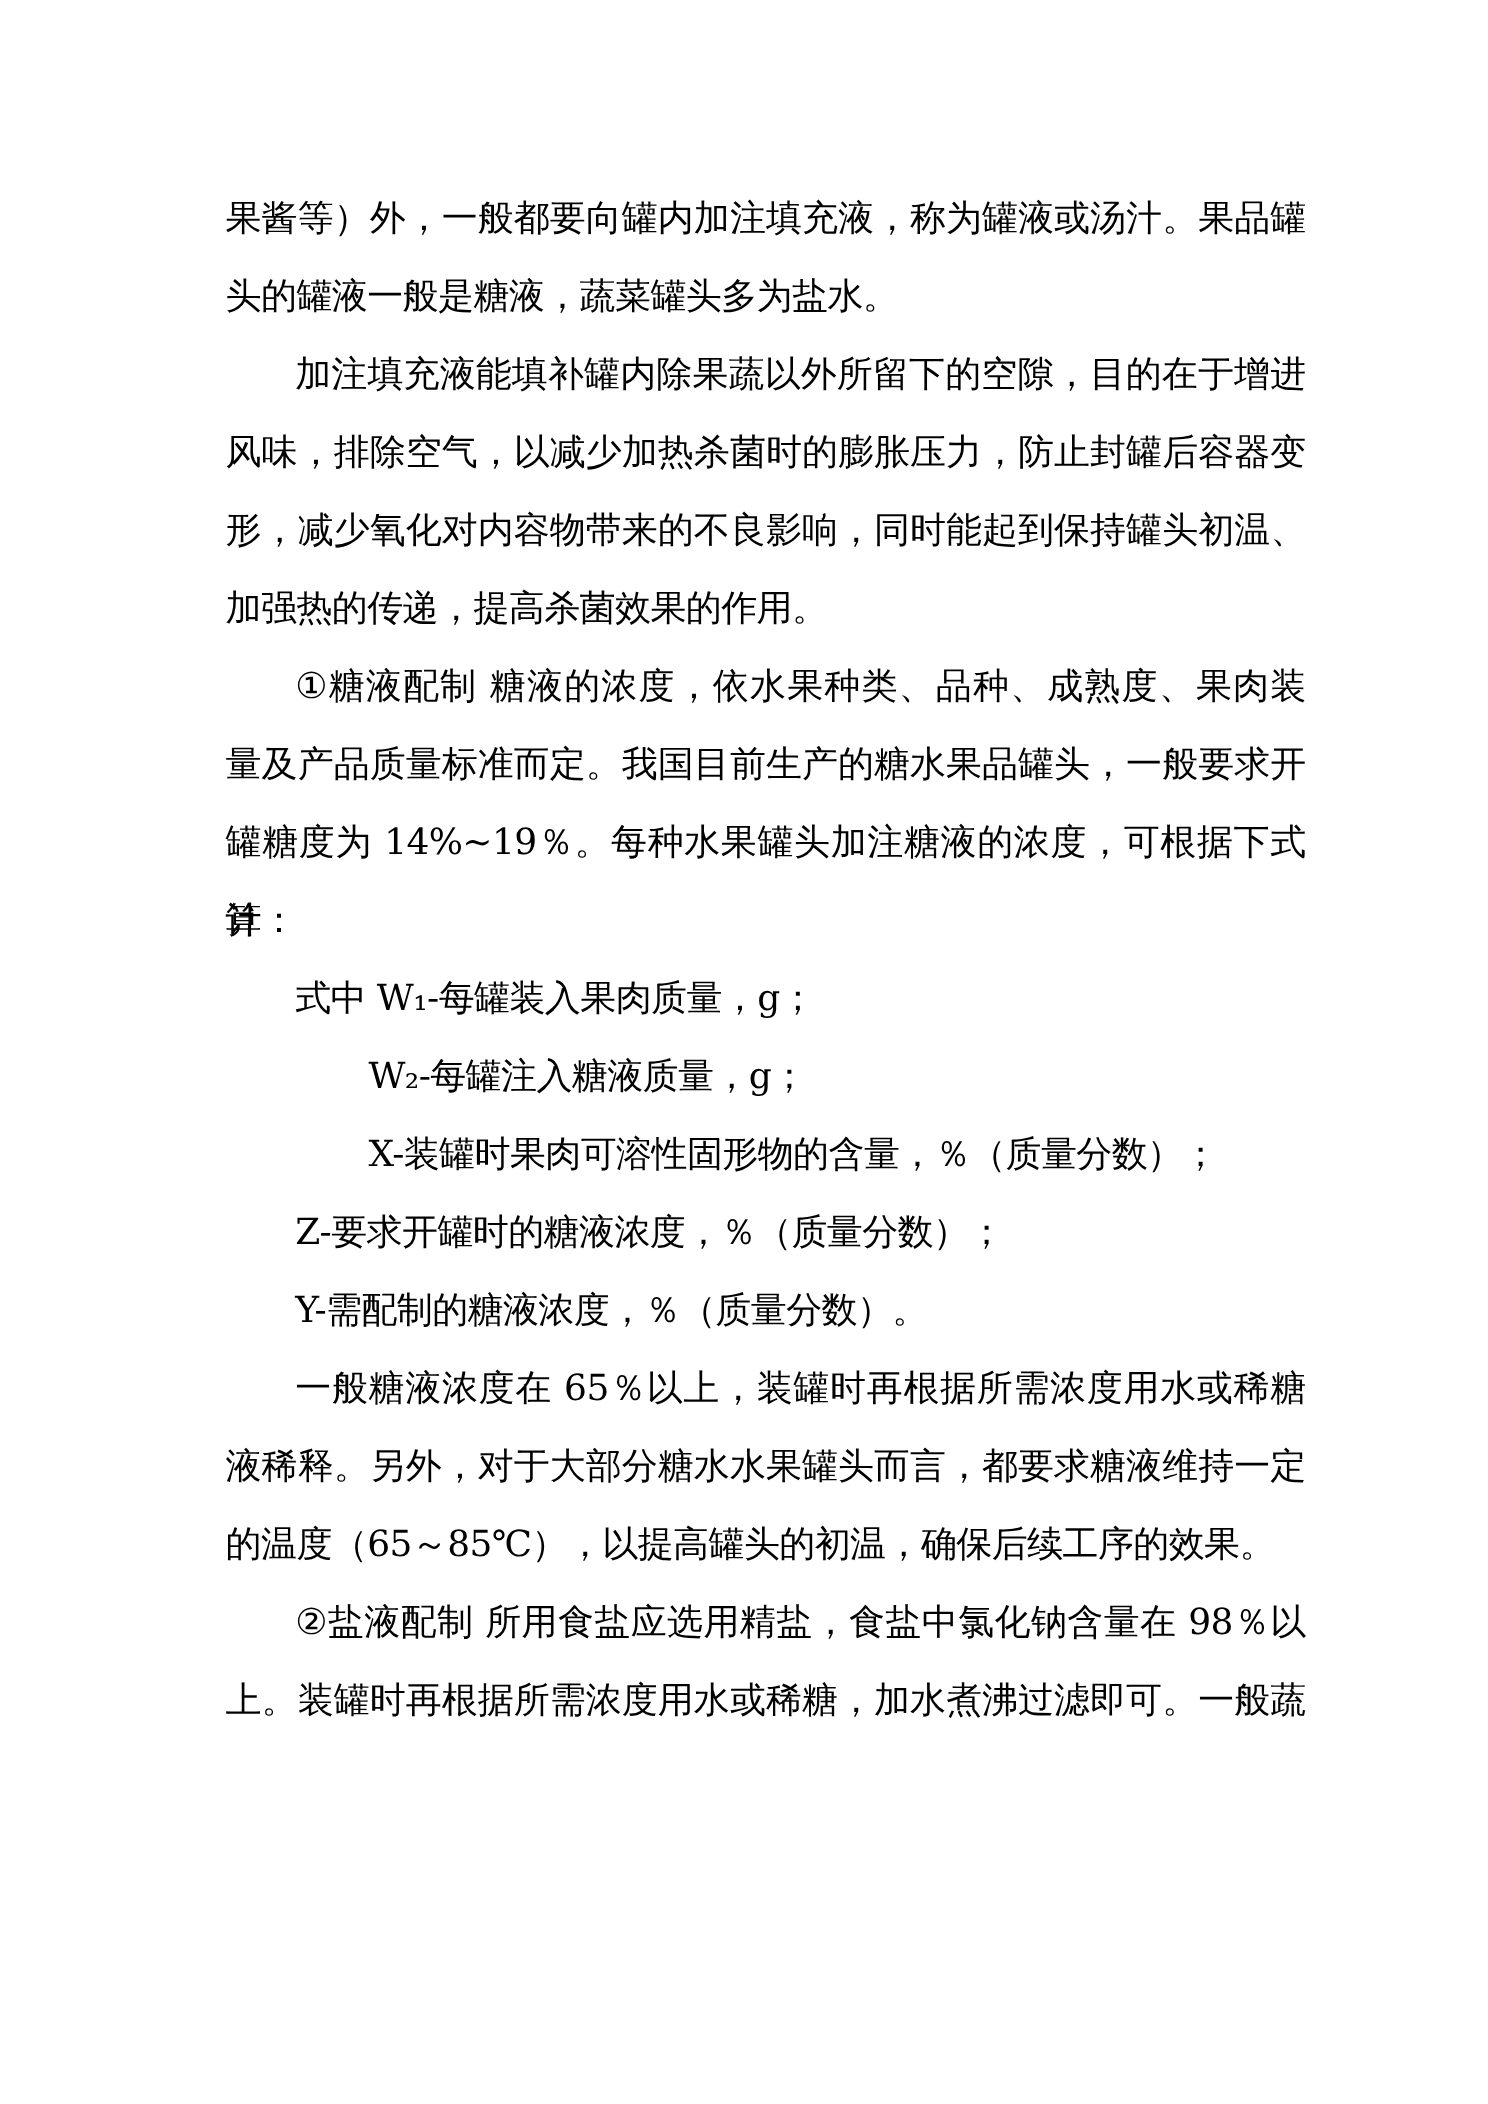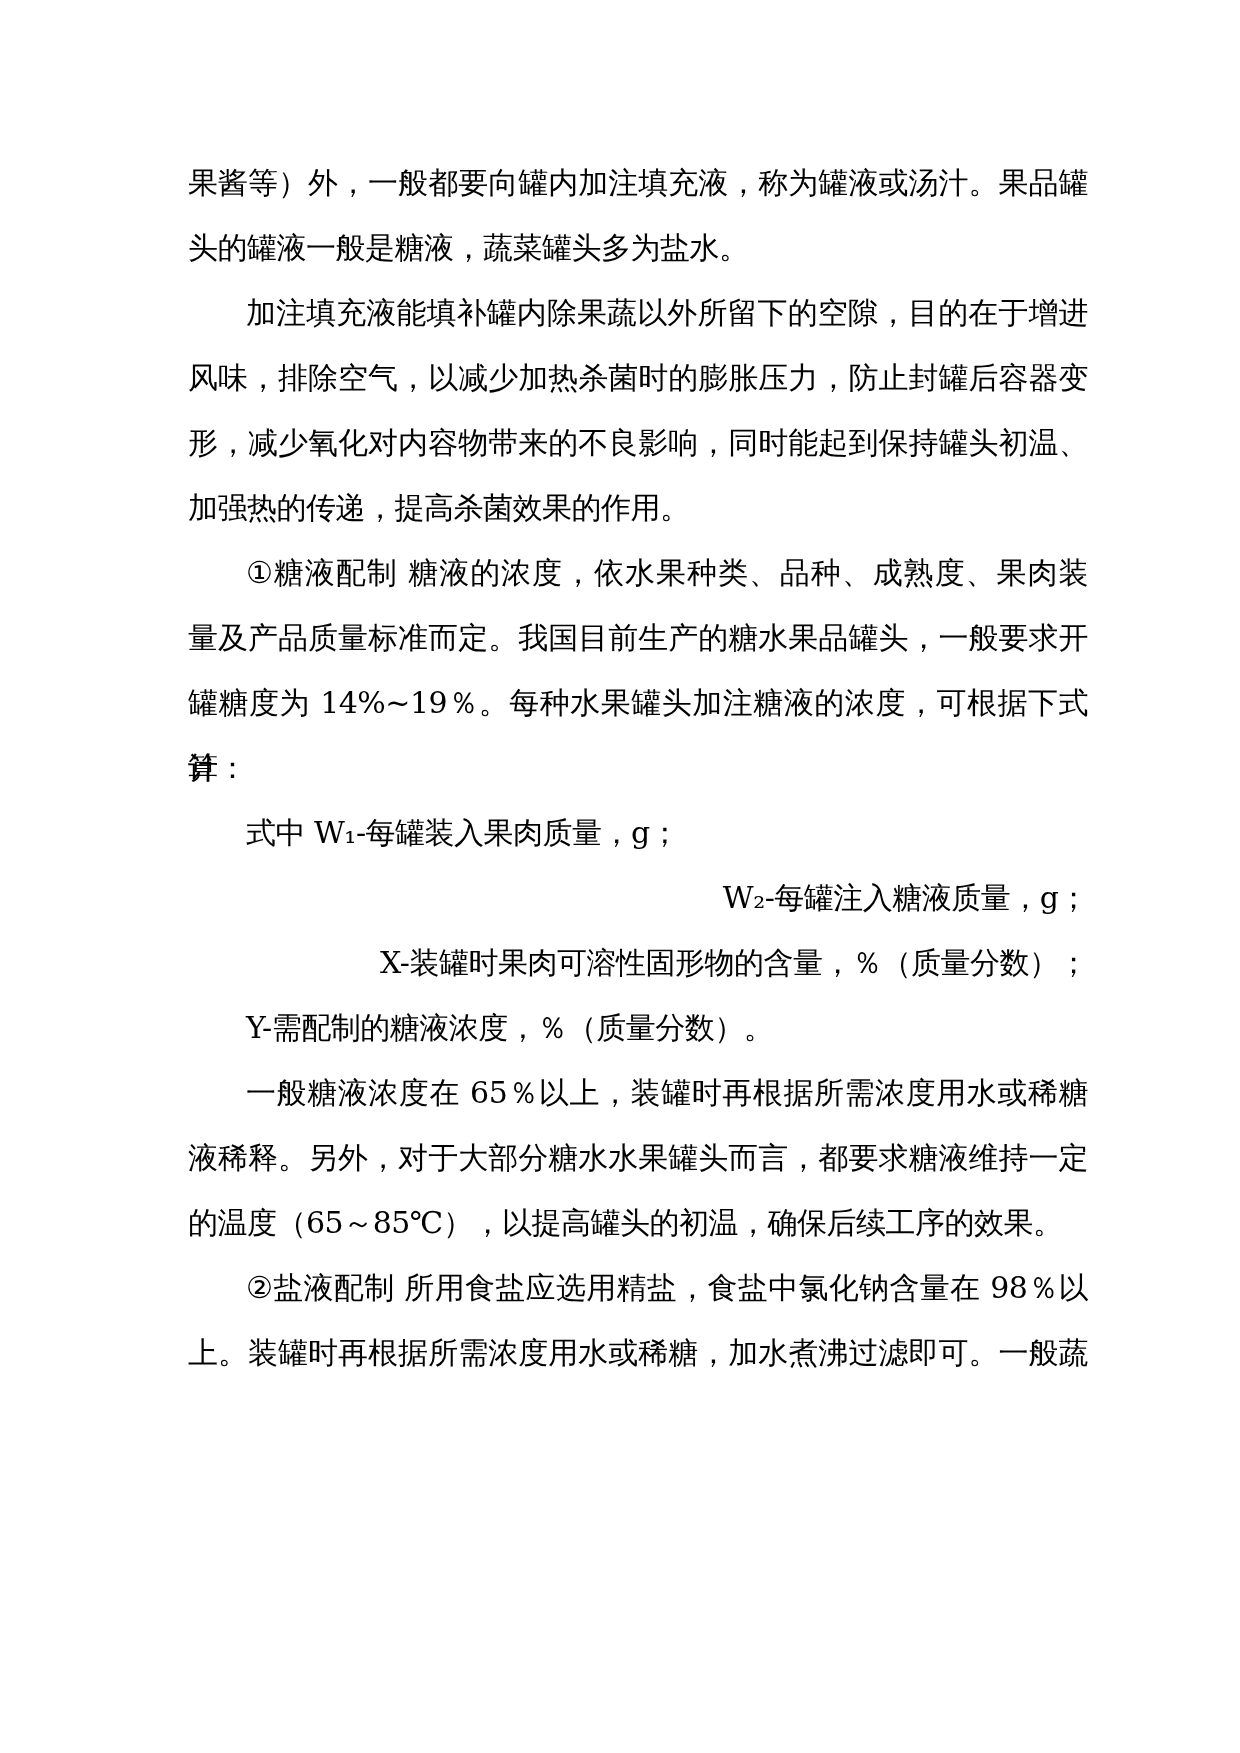--- a/index.html
+++ b/index.html
@@ -33,21 +33,21 @@
   }
   
   .j {
     white-space: normal;
     text-align: justify;
     text-align-last: justify;
   }
   
   .i2 { padding-left: 58px; }
   
-  .i4 { padding-left: 119px; text-align: right; }
+  .i4 { padding-left: 119px; }
   .page-number {
     position: absolute;
     left: 0;
     top: 1598px;
     width: 1240px;
     text-align: center;
     font-size: 24px;
     line-height: 30px;
     font-family: Liberation Mono, monospace;
     color: #111111;
@@ -64,20 +64,21 @@
     <div class="ln j">风味，排除空气，以减少加热杀菌时的膨胀压力，防止封罐后容器变</div>
     <div class="ln j">形，减少氧化对内容物带来的不良影响，同时能起到保持罐头初温、</div>
     <div class="ln">加强热的传递，提高杀菌效果的作用。</div>
     <div class="ln j i2">①糖液配制 糖液的浓度，依水果种类、品种、成熟度、果肉装</div>
     <div class="ln j">量及产品质量标准而定。我国目前生产的糖水果品罐头，一般要求开</div>
     <div class="ln j">罐糖度为 14%~19％。每种水果罐头加注糖液的浓度，可根据下式计</div>
     <div class="ln">算：</div>
     <div class="ln i2">式中 W₁-每罐装入果肉质量，g；</div>
     <div class="ln i4">W₂-每罐注入糖液质量，g；</div>
     <div class="ln i4">X-装罐时果肉可溶性固形物的含量，％（质量分数）；</div>
+    <div class="ln i2">Z-要求开罐时的糖液浓度，％（质量分数）；</div>
     <div class="ln i2">Y-需配制的糖液浓度，％（质量分数）。</div>
     <div class="ln j i2">一般糖液浓度在 65％以上，装罐时再根据所需浓度用水或稀糖</div>
     <div class="ln j">液稀释。另外，对于大部分糖水水果罐头而言，都要求糖液维持一定</div>
     <div class="ln">的温度（65～85℃），以提高罐头的初温，确保后续工序的效果。</div>
     <div class="ln j i2">②盐液配制 所用食盐应选用精盐，食盐中氯化钠含量在 98％以</div>
     <div class="ln j">上。装罐时再根据所需浓度用水或稀糖，加水煮沸过滤即可。一般蔬</div>
   </div>
   <div class="page-number">19</div>
 </div>
 

